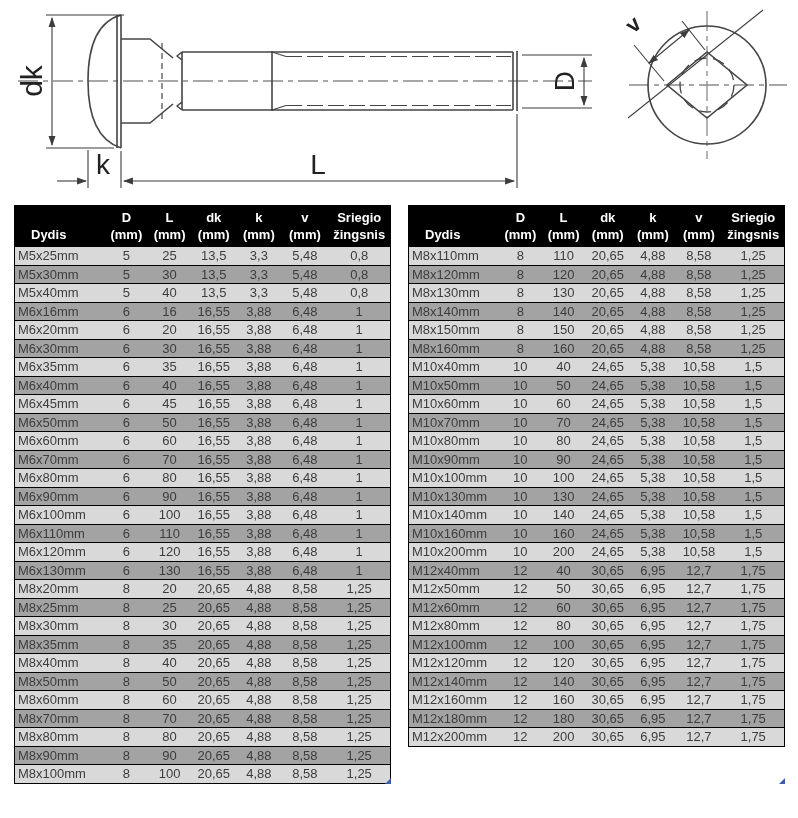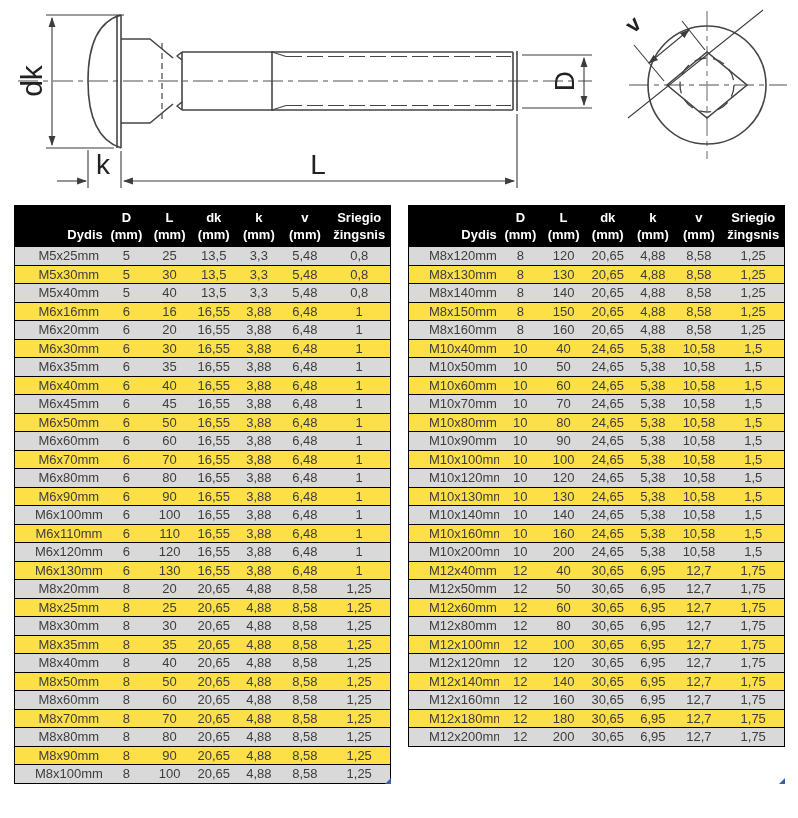--- a/index.html
+++ b/index.html
@@ -4,24 +4,24 @@
 <style>
   html,body{margin:0;padding:0;background:#ffffff;}
   body{width:798px;font-family:"Liberation Sans",sans-serif;}
   .drawing{width:798px;height:200px;}
   .drawing svg{display:block;}
   .tables{display:flex;gap:17px;padding:5px 13px 0 14px;}
   .twrap{position:relative;flex:1;}
   table{border-collapse:collapse;width:100%;border:1px solid #000;table-layout:fixed;}
   thead th{background:#000;color:#fff;font-weight:bold;font-size:13px;padding:3px 2px 3px;vertical-align:bottom;line-height:1.32;}
   .h1,.h2{text-align:center;white-space:nowrap;}
-  th.c0 .h2{text-align:right;padding-left:2px;}
+  th.c0 .h2{text-align:left;padding-left:2px;margin-left:12px;}
   td{font-size:13px;color:#3d3d3d;text-align:center;height:17.5px;padding:0 2px;border-top:1px solid #000;line-height:1.05;white-space:nowrap;overflow:hidden;}
-  td:first-child{text-align:center;padding-left:20px;}
-  tbody tr{background:#fde047;}
+  td:first-child{text-align:left;padding-left:3px;}
+  tbody tr{background:#a3a3a3;}
   tbody tr:nth-child(odd){background:#d9d9d9;}
   .handle{position:absolute;right:0;bottom:-2px;width:0;height:0;
           border-left:8px solid transparent;border-bottom:8px solid #3a5fa8;}
 </style>
 </head>
 <body>
 
 <div class="drawing">
   <svg width="798" height="200" viewBox="0 0 798 200" xmlns="http://www.w3.org/2000/svg">
     <defs>
@@ -443,20 +443,29 @@
               <div class="h2">(mm)</div>
             </th>
           <th>
               <div class="h1">Sriegio</div>
               <div class="h2">žingsnis</div>
             </th>
         </tr>
       </thead>
       <tbody id="tbody-right">
           <tr>
+            <td>M8x110mm</td>
+            <td>8</td>
+            <td>110</td>
+            <td>20,65</td>
+            <td>4,88</td>
+            <td>8,58</td>
+            <td>1,25</td>
+          </tr>
+          <tr>
             <td>M8x120mm</td>
             <td>8</td>
             <td>120</td>
             <td>20,65</td>
             <td>4,88</td>
             <td>8,58</td>
             <td>1,25</td>
           </tr>
           <tr>
             <td>M8x130mm</td>
@@ -545,29 +554,20 @@
             <td>90</td>
             <td>24,65</td>
             <td>5,38</td>
             <td>10,58</td>
             <td>1,5</td>
           </tr>
           <tr>
             <td>M10x100mm</td>
             <td>10</td>
             <td>100</td>
-            <td>24,65</td>
-            <td>5,38</td>
-            <td>10,58</td>
-            <td>1,5</td>
-          </tr>
-          <tr>
-            <td>M10x120mm</td>
-            <td>10</td>
-            <td>120</td>
             <td>24,65</td>
             <td>5,38</td>
             <td>10,58</td>
             <td>1,5</td>
           </tr>
           <tr>
             <td>M10x130mm</td>
             <td>10</td>
             <td>130</td>
             <td>24,65</td>

